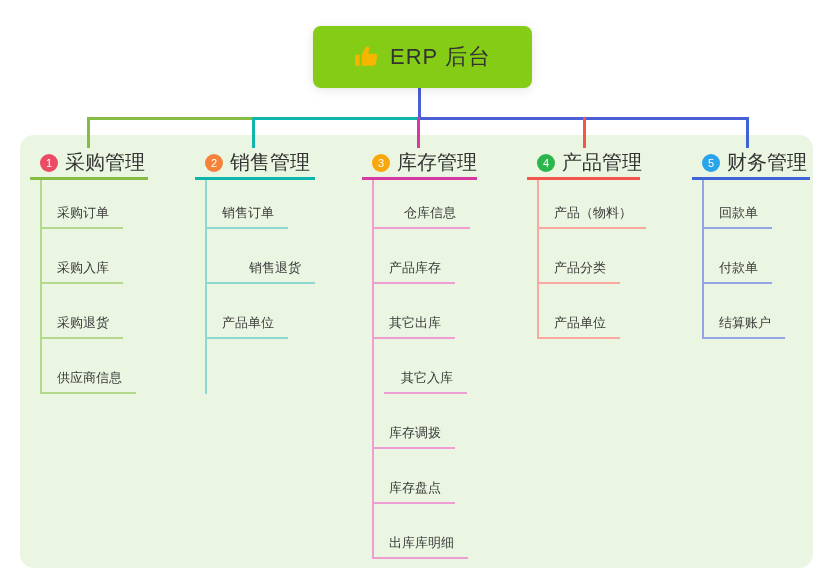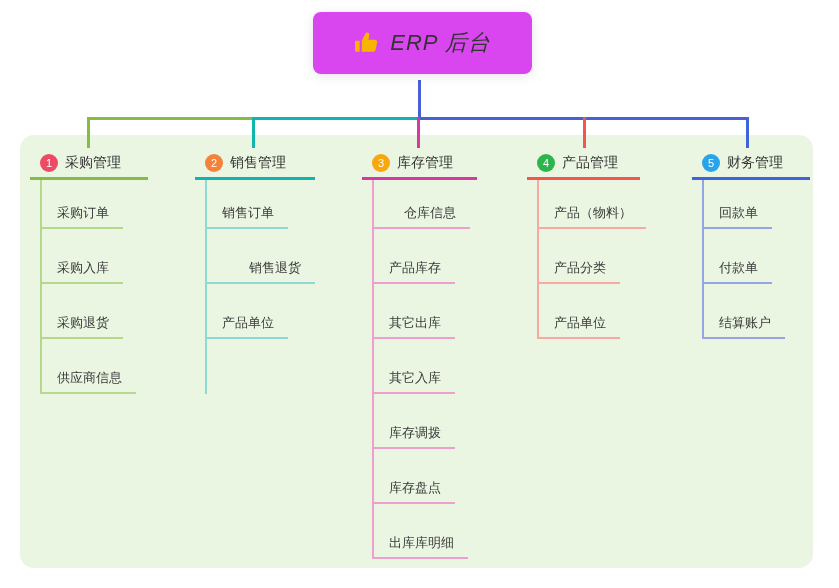--- a/index.html
+++ b/index.html
@@ -15,29 +15,28 @@
     overflow: hidden;
   }
   .panel {
     position: absolute;
     left: 20px; top: 135px;
     width: 793px; height: 433px;
     border-radius: 14px;
   }
   .root-node {
     position: absolute;
-    left: 313px; top: 12px;
+    left: 313px; top: 26px;
     width: 219px; height: 62px;
-    background: #d946ef;
+    background: #84cc16;
     border-radius: 8px;
     box-shadow: 0 2px 12px rgba(0,0,0,0.10), 0 0 2px rgba(0,0,0,0.06);
     display: flex; align-items: center; justify-content: center;
     gap: 10px;
     z-index: 3;
-    font-style: italic;
   }
   .root-title {
     font-size: 22px;
     font-weight: 500;
     color: #333;
     letter-spacing: 1px;
   }
   .line { position: absolute; z-index: 2; }
   .branch {
     position: absolute;
@@ -55,21 +54,21 @@
   .badge {
     width: 18px; height: 18px;
     border-radius: 50%;
     color: #fff;
     font-size: 11px;
     display: inline-flex; align-items: center; justify-content: center;
     margin-right: 7px;
     flex: 0 0 auto;
   }
   .branch-label {
-    font-size: 14px;
+    font-size: 20px;
     color: #333;
   }
   .stem {
     position: absolute;
     left: 10px; top: 32px;
     width: 2px;
   }
   .items {
     position: absolute;
     left: 10px; top: 26px;
@@ -166,21 +165,21 @@
       <div class="item-row">
         <span class="item-label" style="border-bottom-color: rgb(239, 158, 210); padding-left: 32px;">仓库信息</span>
         </div>
       <div class="item-row">
         <span class="item-label" style="border-bottom-color: rgb(239, 158, 210);">产品库存</span>
         </div>
       <div class="item-row">
         <span class="item-label" style="border-bottom-color: rgb(239, 158, 210);">其它出库</span>
         </div>
       <div class="item-row">
-        <span class="item-label" style="border-bottom-color: rgb(239, 158, 210);">其它入库</span>
+        <span class="item-label" style="border-bottom-color: rgb(239, 158, 210); margin-left: 12px;">其它入库</span>
         </div>
       <div class="item-row">
         <span class="item-label" style="border-bottom-color: rgb(239, 158, 210);">库存调拨</span>
         </div>
       <div class="item-row">
         <span class="item-label" style="border-bottom-color: rgb(239, 158, 210);">库存盘点</span>
         </div>
       <div class="item-row">
         <span class="item-label" style="border-bottom-color: rgb(239, 158, 210);">出库库明细</span>
         </div>

